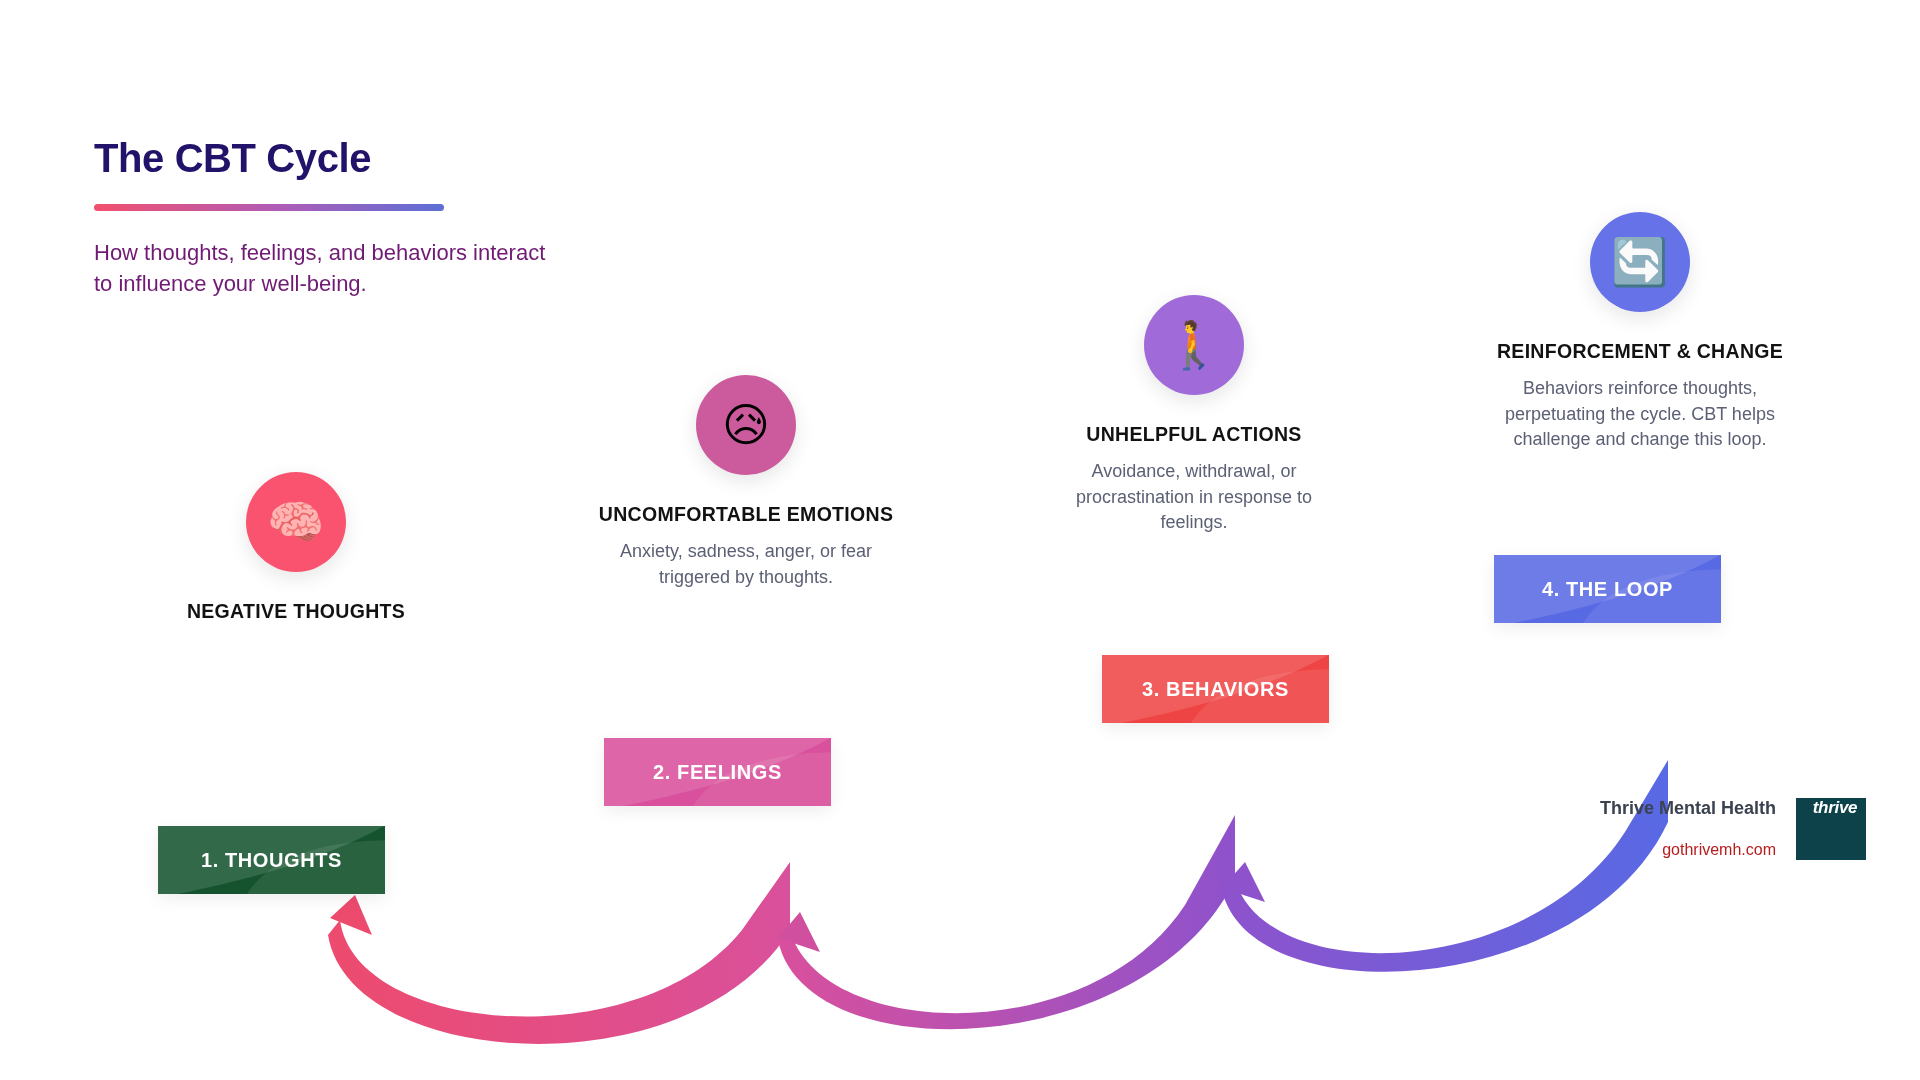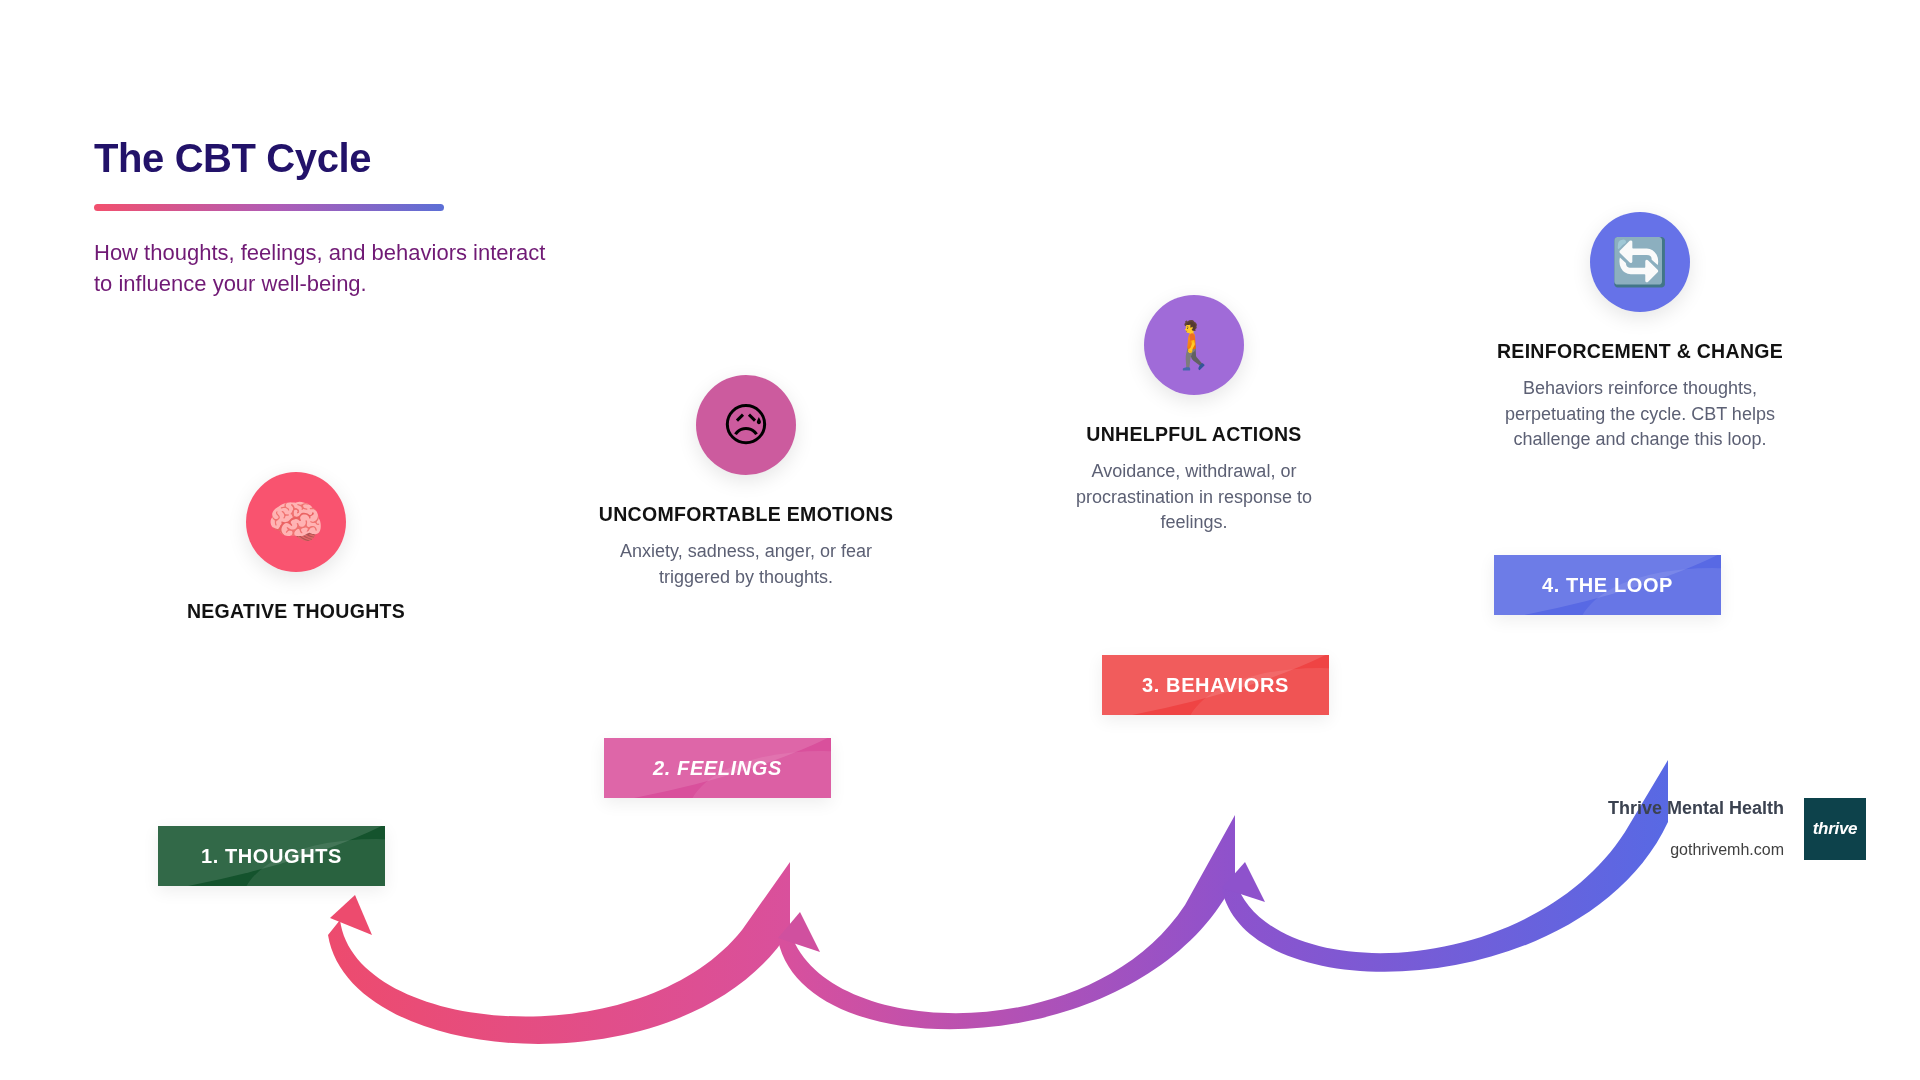--- a/index.html
+++ b/index.html
@@ -99,21 +99,21 @@
     font-size: 18px;
     line-height: 1.42;
     color: #5C6074;
     padding: 0 14px;
   }
 
   
   .label-box {
     position: absolute;
     width: 227px;
-    height: 60px;
+    height: 68px;
     display: flex;
     align-items: center;
     justify-content: center;
     color: #ffffff;
     font-size: 20px;
     font-weight: bold;
     letter-spacing: 0.6px;
     overflow: hidden;
     box-shadow: 0 5px 16px rgba(0,0,0,0.07);
   }
@@ -157,31 +157,32 @@
     text-align: right;
   }
   .footer-brand {
     font-size: 18px;
     font-weight: bold;
     color: #3B4250;
     line-height: 1.3;
   }
   .footer-url {
     font-size: 16px;
-    color: #404040;
+    color: #b91c1c;
     line-height: 1.5;
     margin-top: 18px;
   }
   .footer-logo {
     width: 62px;
     height: 62px;
     background: #0D424B;
     display: flex;
-    align-items: center;
+    align-items: flex-start;
     justify-content: center;
+    padding-left: 8px;
   }
   .footer-logo-text {
     color: #ffffff;
     font-size: 17px;
     font-weight: bold;
     font-style: italic;
     letter-spacing: -0.3px;
   }
 </style>
 </head>
@@ -237,21 +238,21 @@
     <span class="label-text">1. THOUGHTS</span>
   </div>
 
   <div class="step" style="left:596px; top:375px;">
     <div class="icon-circle" style="background:#CC5B9E;">
       <span class="icon-glyph">😥</span>
     </div>
     <div class="step-heading">UNCOMFORTABLE EMOTIONS</div>
     <div class="step-desc">Anxiety, sadness, anger, or fear triggered by thoughts.</div>
   </div>
-  <div class="label-box" style="left:604px; top:738px; background:#D9509C;font-style:italic;">
+  <div class="label-box" style="left:604px; top:738px; background:#D9509C;">
     <div class="sheen"></div>
     <div class="sheen2"></div>
     <span class="label-text">2. FEELINGS</span>
   </div>
 
   <div class="step" style="left:1044px; top:295px;">
     <div class="icon-circle" style="background:#A06BD8;">
       <span class="icon-glyph">🚶</span>
     </div>
     <div class="step-heading">UNHELPFUL ACTIONS</div>

